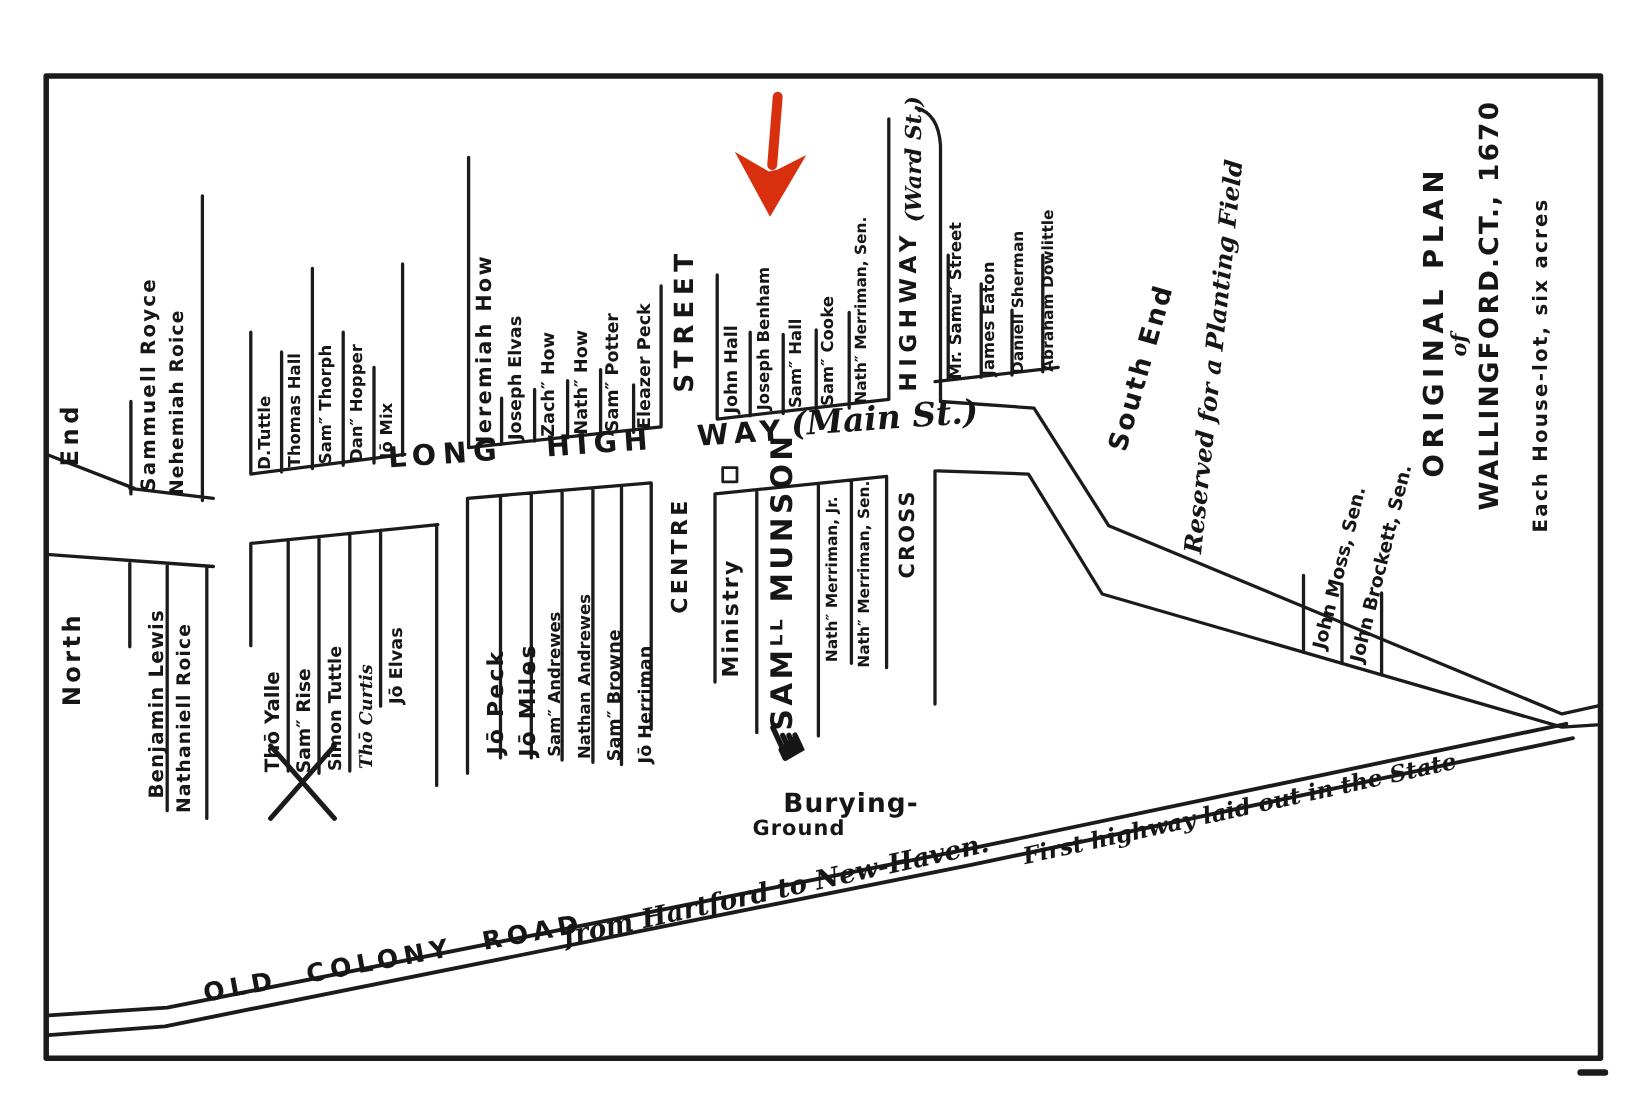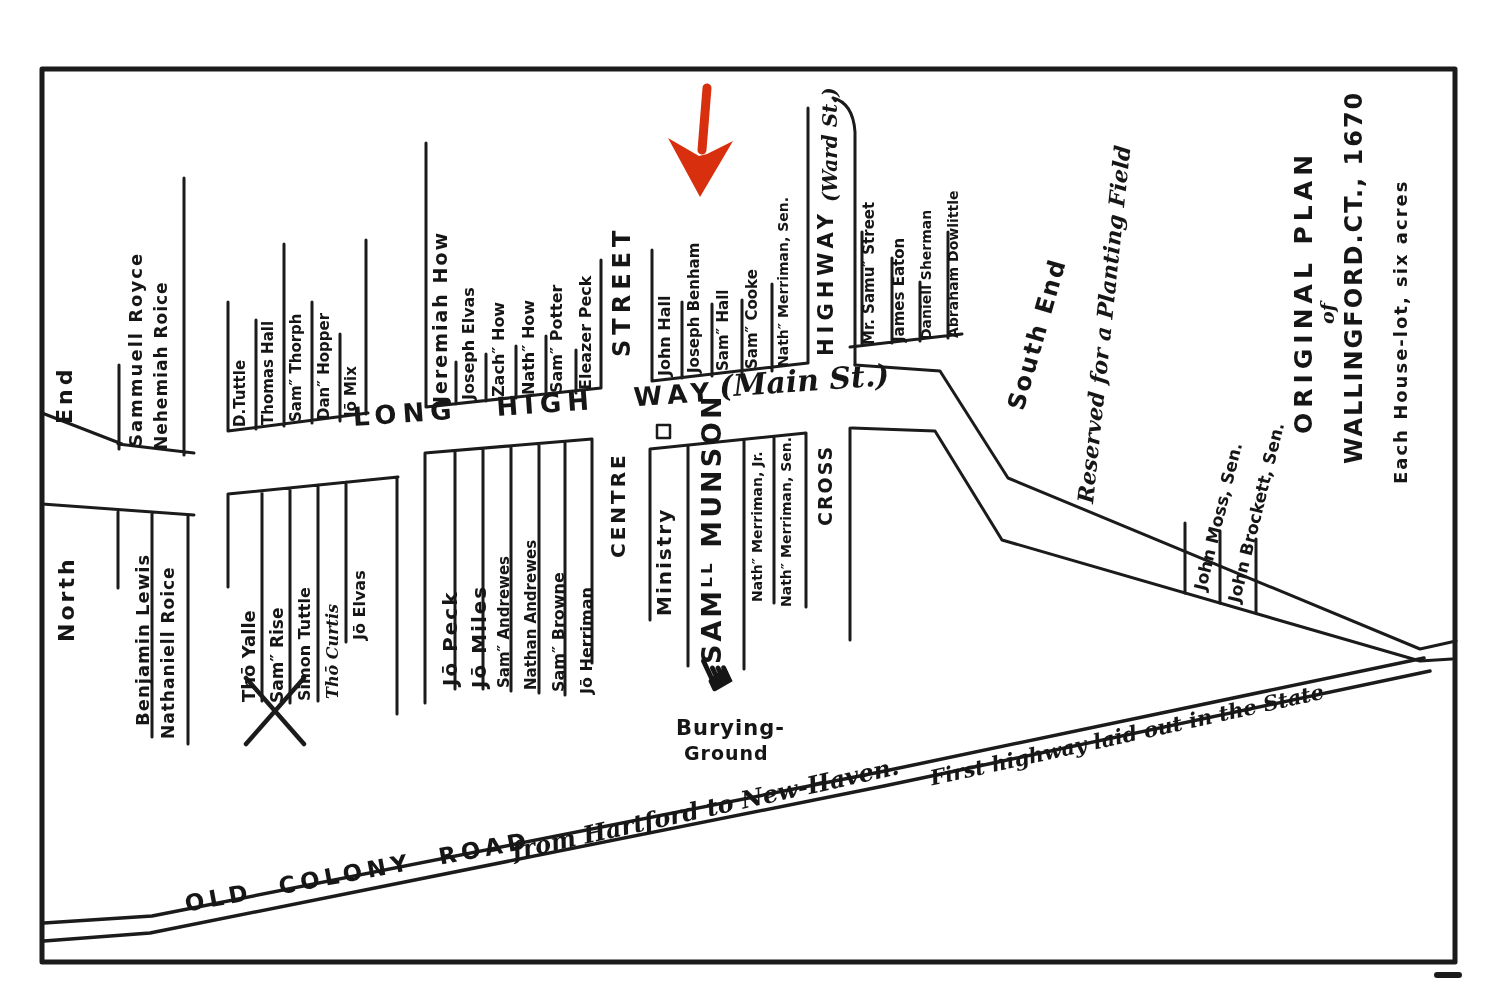--- a/index.html
+++ b/index.html
@@ -112,16 +112,16 @@
   <div class="v" style="left:524px;top:690px;font-size:15px">Nathan Andrewes</div>
   <div class="v" style="left:551px;top:692px;font-size:16px">Sam″ Browne</div>
   <div class="v" style="left:579px;top:694px;font-size:16px">Jō Herriman</div>
 
   <div class="v" style="left:654px;top:616px;font-size:20px;letter-spacing:2px">Ministry</div>
   <div class="v" style="left:698px;top:664px;font-size:27px;letter-spacing:3px">SAMᴸᴸ MUNSON</div>
   <div class="v" style="left:750px;top:602px;font-size:14px">Nath″ Merriman, Jr.</div>
   <div class="v" style="left:779px;top:607px;font-size:14px">Nath″ Merriman, Sen.</div>
 
   <div class="h" style="left:694px;top:648px;font-size:48px;transform:rotate(-115deg);transform-origin:50% 50%">☛</div>
-  <div class="h" style="left:676px;top:718px;font-size:21px;letter-spacing:1px">Burying-</div>
+  <div class="h" style="left:712px;top:718px;font-size:24px;letter-spacing:1px">Burying-</div>
   <div class="h" style="left:684px;top:744px;font-size:19px;letter-spacing:1px">Ground</div>
 
 </div>
 
 </body></html>

